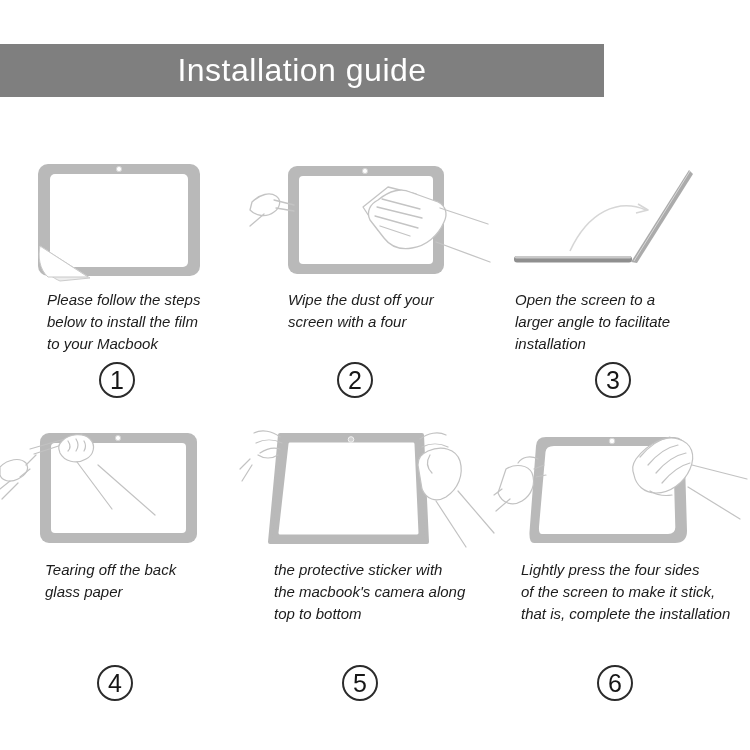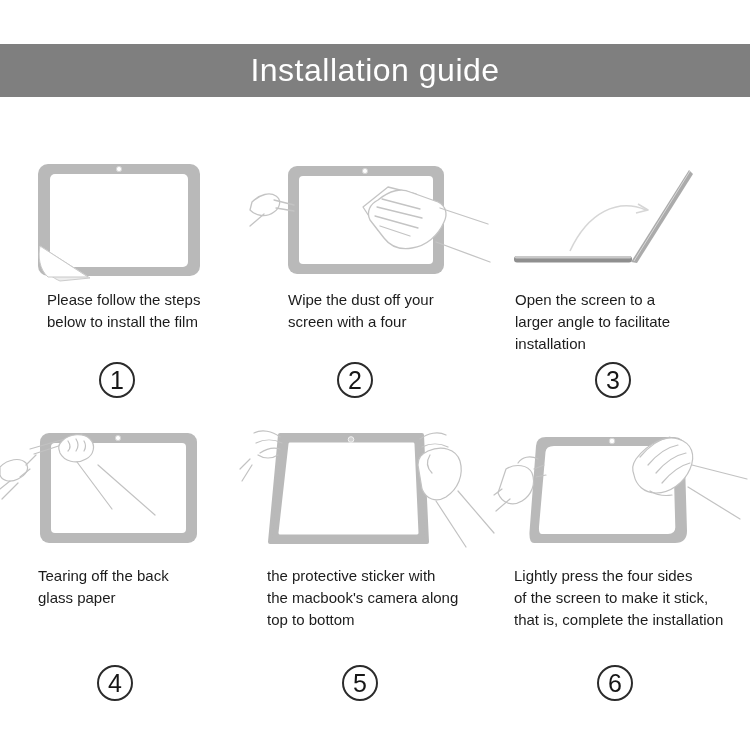--- a/index.html
+++ b/index.html
@@ -1,47 +1,47 @@
 <!DOCTYPE html>
 <html><head>
 <meta charset="utf-8">
 <style>
   html,body{margin:0;padding:0;background:#ffffff;}
   .page{
     position:relative;width:750px;height:750px;background:#ffffff;overflow:hidden;
     font-family:"Liberation Sans","DejaVu Sans",sans-serif;color:#1e1e1e;
   }
   .header-bar{
-    position:absolute;top:44px;left:0;width:750px;height:53px;
+    position:absolute;top:44px;left:0;width:604px;height:53px;
     background:#7f7f7f;display:flex;align-items:center;justify-content:center;
   }
   .header-title{
     color:#ffffff;font-size:32px;font-weight:400;letter-spacing:0.5px;
   }
   .row{position:absolute;left:0;width:750px;display:block;}
   .row-1{top:150px;height:265px;}
   .row-2{top:425px;height:300px;}
   .cell{position:absolute;top:0;width:250px;height:100%;}
   .cell.c1{left:0;} .cell.c2{left:250px;} .cell.c3{left:500px;}
   .illus{position:absolute;top:0;left:0;width:250px;}
   .row-1 .illus{height:135px;}
   .row-2 .illus{height:135px;}
   .illus svg{overflow:visible;display:block;}
   .caption{position:absolute;left:0;width:250px;font-size:15px;line-height:22px;color:#1c1c1c;}
   .row-1 .caption{top:139px;}
-  .row-2 .caption{top:140px;}
+  .row-2 .caption{top:134px;margin-left:7px;}
   .num-wrap{position:absolute;transform:translateX(-50%);}
   .row-1 .num-wrap{top:212px;}
   .row-2 .num-wrap{top:240px;}
   .num-circle{
     width:36px;height:36px;border:2px solid #2b2b2b;border-radius:50%;
     display:flex;align-items:center;justify-content:center;
     font-size:25px;color:#161616;background:#ffffff;box-sizing:border-box;
   }
-  .cap-line{white-space:nowrap;}
+  .cap-line{white-space:nowrap;font-style:italic;}
 </style>
 </head>
 <body>
 
 <div class="page">
 
   <div class="header-bar">
     <div class="header-title">Installation guide</div>
   </div>
 
@@ -53,20 +53,21 @@
           <rect x="38" y="14" width="162" height="112" rx="10" fill="#b9b9b9"></rect>
           <rect x="50" y="24" width="138" height="93" rx="5" fill="#ffffff"></rect>
           <circle cx="119" cy="19" r="2.6" fill="#ffffff" stroke="#d4d4d4" stroke-width="1"></circle>
           <path d="M40 96 C38 112 44 124 60 131 L90 128 Z" fill="#ededed" stroke="#cccccc" stroke-width="1"></path>
           <path d="M40 96 L88 127 L48 127 C39 119 38 106 40 96 Z" fill="#ffffff" stroke="#c9c9c9" stroke-width="1"></path>
         </svg>
       </div>
       <div class="caption" style="padding-left:47px">
         <div class="cap-line">Please follow the steps</div>
         <div class="cap-line">below to install the film</div>
+        <div class="cap-line">to your Macbook</div>
       </div>
       <div class="num-wrap" style="left:117px">
         <div class="num-circle">
           <span>1</span>
         </div>
       </div>
     </div>
 
     <div class="cell c2">
       <div class="illus">

